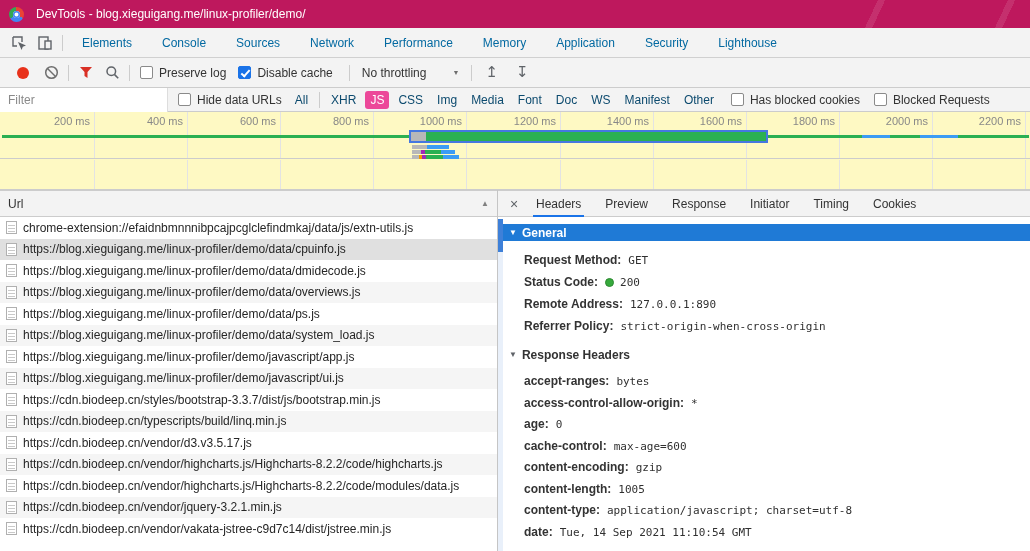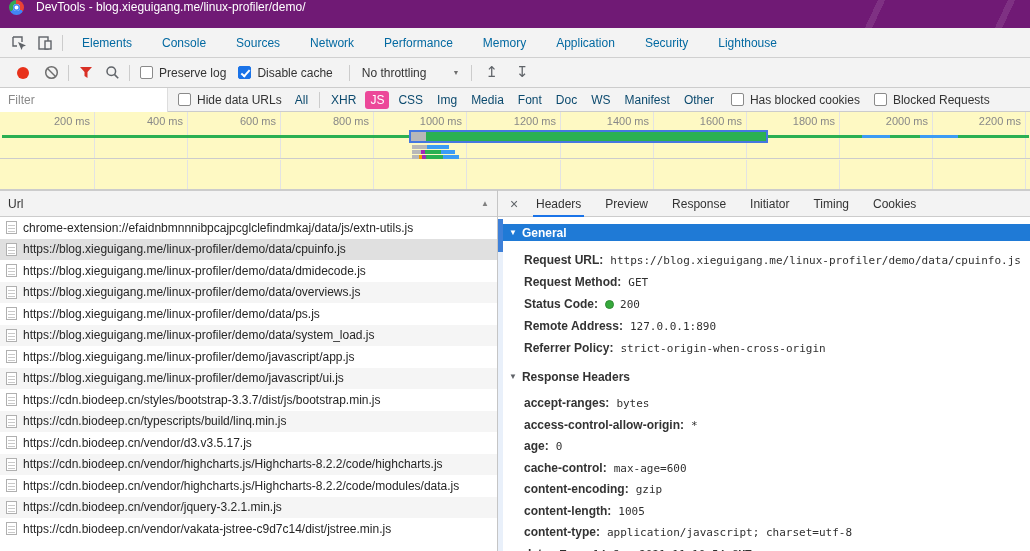--- a/index.html
+++ b/index.html
@@ -1,21 +1,21 @@
 <!DOCTYPE html>
 <html><head>
 <meta charset="utf-8">
 <style>
   * { margin:0; padding:0; box-sizing:border-box; }
   html,body { width:1030px; height:551px; overflow:hidden; }
   body { font-family:"Liberation Sans", sans-serif; font-size:12px; color:#333; background:#fff; }
   #app { position:relative; width:1030px; height:551px; background:#fff; overflow:hidden; }
 
   
-  .titlebar { position:absolute; left:0; top:0; width:100%; height:28px; background:#701a75; display:flex; padding-left:9px; overflow:hidden; }
+  .titlebar { position:absolute; left:0; top:0; width:100%; height:28px; background:#be185d; display:flex; align-items:center; padding-left:9px; overflow:hidden; }
   .titlebar .chev { position:absolute; top:0; height:28px; width:60px; background:linear-gradient(115deg, transparent 45%, rgba(255,255,255,.10) 45%, rgba(255,255,255,.10) 55%, transparent 55%); }
   .chrome-logo { width:15px; height:15px; border-radius:50%; background:conic-gradient(#ea4335 0 33%, #4285f4 33% 66%, #34a853 66% 100%); position:relative; flex:0 0 auto; }
   .chrome-logo::after { content:""; position:absolute; left:4px; top:4px; width:7px; height:7px; border-radius:50%; background:#fff; box-shadow:inset 0 0 0 1.5px #4285f4; }
   .titlebar .wtitle { color:#fff; margin-left:12px; font-size:12px; white-space:nowrap; }
 
   
   .tabbar { position:absolute; left:0; top:28px; width:100%; height:30px; background:#f3f3f3; border-bottom:1px solid #d0d0d0; display:flex; align-items:center; }
   .icon-btn { width:26px; height:26px; display:flex; align-items:center; justify-content:center; flex:0 0 auto; }
   .vsep { width:1px; height:16px; background:#ccc; margin:0 4px; flex:0 0 auto; }
   .mtab { height:38px; display:flex; align-items:center; padding:0 10px; margin:4px 5px; color:#0369a1; position:relative; white-space:nowrap; }
@@ -339,21 +339,20 @@
         <div class="vscroll">
           <div class="track"></div>
           <div class="thumb"></div>
         </div>
 
         <div class="sec-head-blue">
           <span class="tri">▼</span>
           <span>General</span>
         </div>
         <div class="fields">
-          <div class="field"><span class="fname">Request URL:</span><span class="fval">https://blog.xieguigang.me/linux-profiler/demo/data/cpuinfo.js</span></div>
           <div class="field"><span class="fname">Request Method:</span><span class="fval">GET</span></div>
           <div class="field"><span class="fname">Status Code:</span><span class="status-dot"></span><span class="fval">200</span></div>
           <div class="field"><span class="fname">Remote Address:</span><span class="fval">127.0.0.1:890</span></div>
           <div class="field"><span class="fname">Referrer Policy:</span><span class="fval">strict-origin-when-cross-origin</span></div>
         </div>
 
         <div class="sec-head-plain">
           <span class="tri">▼</span>
           <span>Response Headers</span>
         </div>

